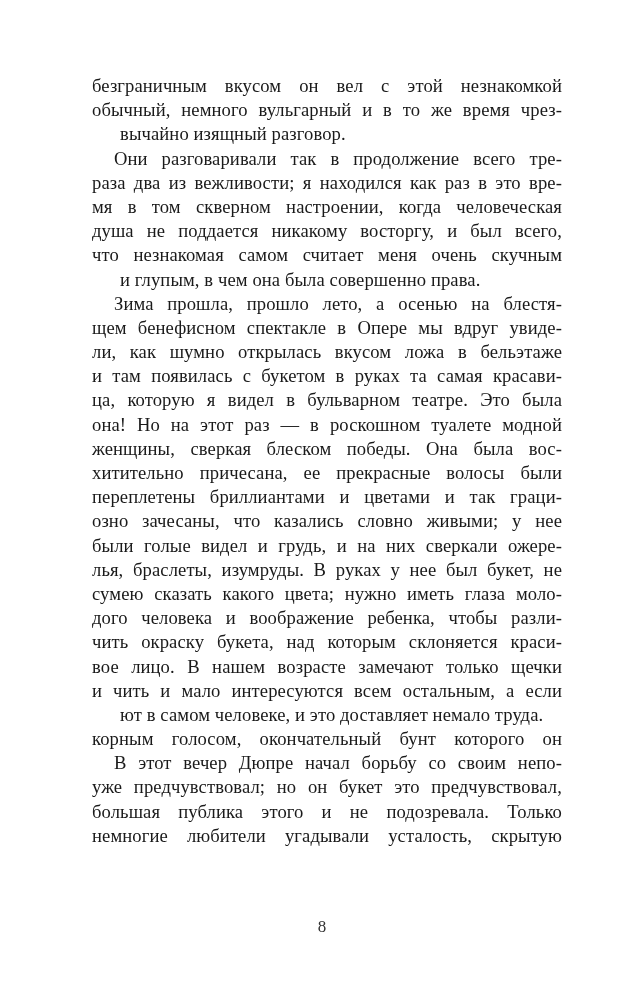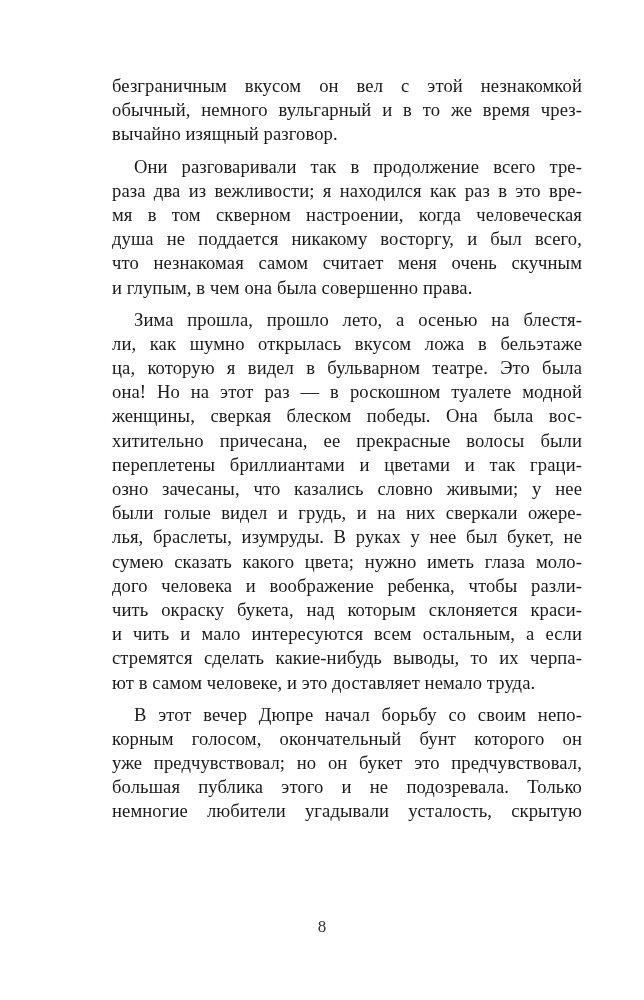--- a/index.html
+++ b/index.html
@@ -16,40 +16,40 @@
       color: #1a1a1a;
     }
     .page {
       position: absolute;
       left: 0; top: 0;
       width: 644px; height: 1000px;
       background: #ffffff;
     }
     .text-block {
       position: absolute;
-      left: 112px;
+      left: 92px;
       top: 74px;
       width: 470px;
     }
     .line {
       display: block;
       height: 24.2px;
       line-height: 24.2px;
       font-size: 18.6px;
       white-space: nowrap;
       text-align: justify;
       text-align-last: justify;
       letter-spacing: 0.1px;
     }
     .line.indent {
       padding-left: 22px;
-      margin-top: 8px;
     }
     .line.last {
       text-align-last: left;
+      margin-left: 28px;
     }
     .page-number {
       position: absolute;
       left: 0;
       width: 644px;
       top: 917px;
       text-align: center;
       font-size: 17px;
       color: #333333;
     }
@@ -70,40 +70,42 @@
       <span class="line indent">Они разговаривали так в продолжение всего тре-</span>
       <span class="line">раза два из вежливости; я находился как раз в это вре-</span>
       <span class="line">мя в том скверном настроении, когда человеческая</span>
       <span class="line">душа не поддается никакому восторгу, и был всего,</span>
       <span class="line">что незнакомая самом считает меня очень скучным</span>
       <span class="line last">и глупым, в чем она была совершенно права.</span>
     </div>
 
     <div class="paragraph">
       <span class="line indent">Зима прошла, прошло лето, а осенью на блестя-</span>
+      <span class="line">щем бенефисном спектакле в Опере мы вдруг увиде-</span>
       <span class="line">ли, как шумно открылась вкусом ложа в бельэтаже</span>
+      <span class="line">и там появилась с букетом в руках та самая красави-</span>
       <span class="line">ца, которую я видел в бульварном театре. Это была</span>
       <span class="line">она! Но на этот раз — в роскошном туалете модной</span>
       <span class="line">женщины, сверкая блеском победы. Она была вос-</span>
       <span class="line">хитительно причесана, ее прекрасные волосы были</span>
       <span class="line">переплетены бриллиантами и цветами и так граци-</span>
       <span class="line">озно зачесаны, что казались словно живыми; у нее</span>
       <span class="line">были голые видел и грудь, и на них сверкали ожере-</span>
       <span class="line">лья, браслеты, изумруды. В руках у нее был букет, не</span>
       <span class="line">сумею сказать какого цвета; нужно иметь глаза моло-</span>
       <span class="line">дого человека и воображение ребенка, чтобы разли-</span>
       <span class="line">чить окраску букета, над которым склоняется краси-</span>
+      <span class="line">вое лицо. В нашем возрасте замечают только щечки</span>
       <span class="line">и чить и мало интересуются всем остальным, а если</span>
-      <span class="line">стремятся сделать какие-нибудь выводы, то их черпа-</span>
       <span class="line last">ют в самом человеке, и это доставляет немало труда.</span>
     </div>
 
     <div class="paragraph">
+      <span class="line">корным голосом, окончательный бунт которого он</span>
       <span class="line indent">В этот вечер Дюпре начал борьбу со своим непо-</span>
-      <span class="line">корным голосом, окончательный бунт которого он</span>
       <span class="line">уже предчувствовал; но он букет это предчувствовал,</span>
       <span class="line">большая публика этого и не подозревала. Только</span>
       <span class="line">немногие любители угадывали усталость, скрытую</span>
     </div>
 
   </div>
 
   <div class="page-number">8</div>
 </div>
 

